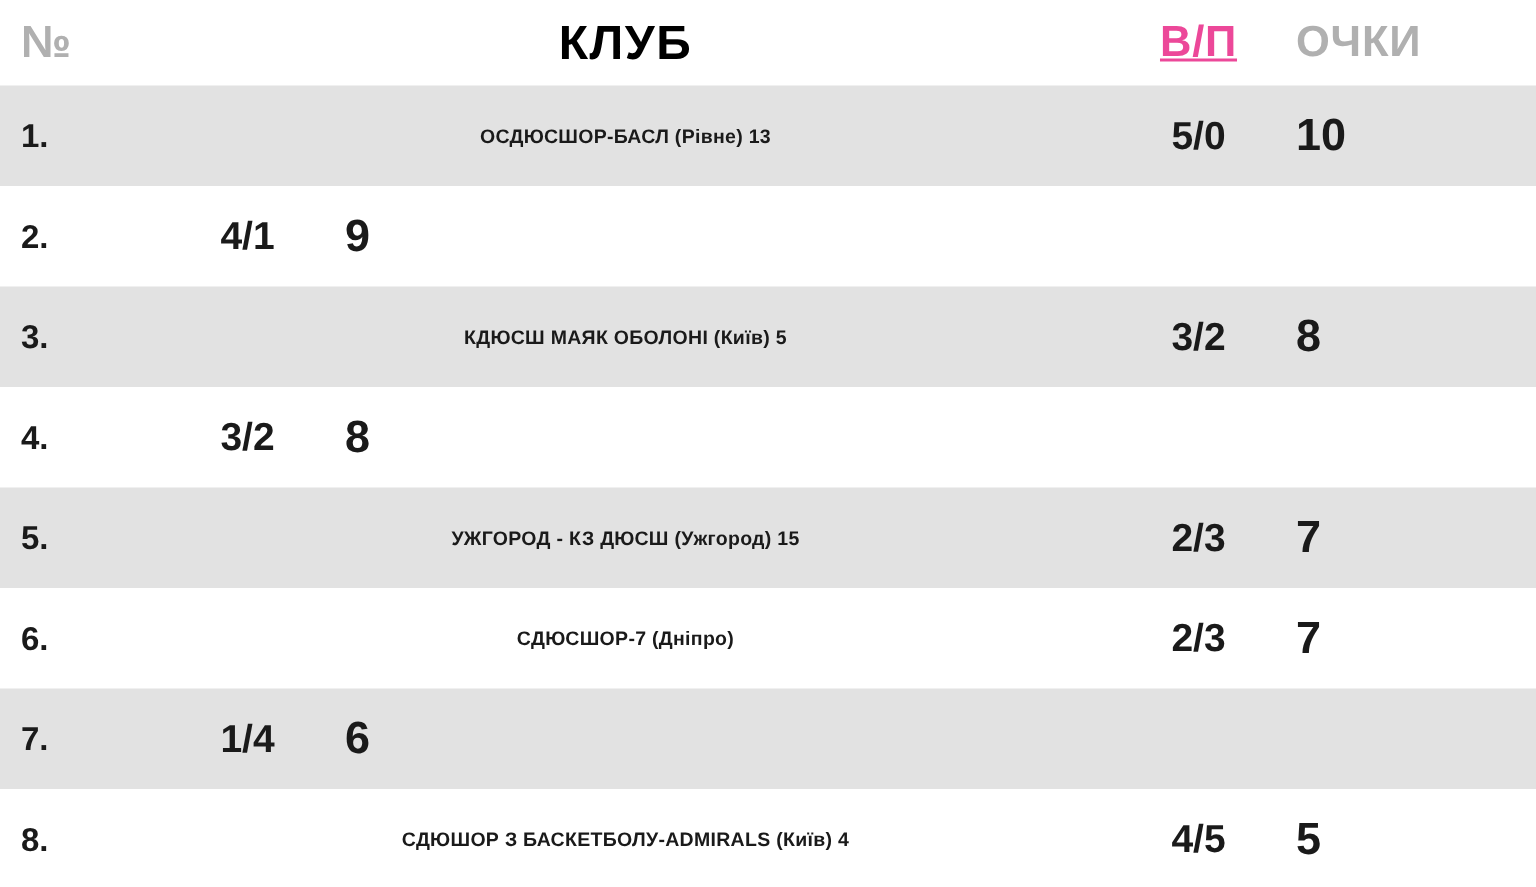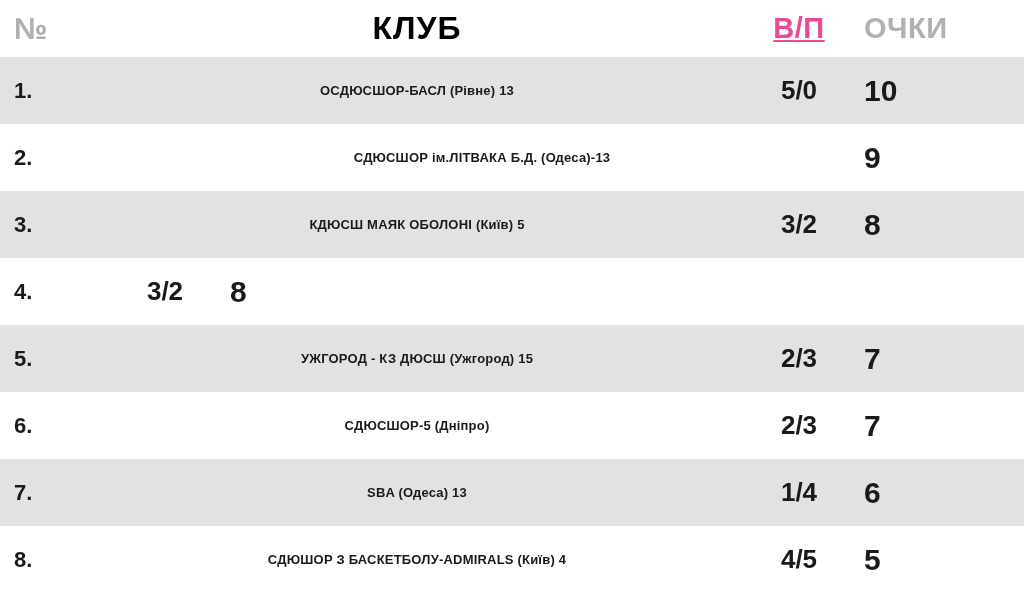--- a/index.html
+++ b/index.html
@@ -111,21 +111,21 @@
 
   <div class="row shaded">
     <div class="col-rank">1.</div>
     <div class="col-club">ОСДЮСШОР-БАСЛ (Рівне) 13</div>
     <div class="col-wl">5/0</div>
     <div class="col-points">10</div>
   </div>
 
   <div class="row plain">
     <div class="col-rank">2.</div>
-    <div class="col-club">СДЮСШОР ім.ЛІТВАКА Б.Д. (Одеса)-13</div>
+    <div class="col-wl">4/1</div>
     <div class="col-points">9</div>
   </div>
 
   <div class="row shaded">
     <div class="col-rank">3.</div>
     <div class="col-club">КДЮСШ МАЯК ОБОЛОНІ (Київ) 5</div>
     <div class="col-wl">3/2</div>
     <div class="col-points">8</div>
   </div>
 
@@ -137,28 +137,27 @@
 
   <div class="row shaded">
     <div class="col-rank">5.</div>
     <div class="col-club">УЖГОРОД - КЗ ДЮСШ (Ужгород) 15</div>
     <div class="col-wl">2/3</div>
     <div class="col-points">7</div>
   </div>
 
   <div class="row plain">
     <div class="col-rank">6.</div>
-    <div class="col-club">СДЮСШОР-5 (Дніпро)</div>
+    <div class="col-club">СДЮСШОР-7 (Дніпро)</div>
     <div class="col-wl">2/3</div>
     <div class="col-points">7</div>
   </div>
 
   <div class="row shaded">
     <div class="col-rank">7.</div>
-    <div class="col-club">SBA (Одеса) 13</div>
     <div class="col-wl">1/4</div>
     <div class="col-points">6</div>
   </div>
 
   <div class="row plain">
     <div class="col-rank">8.</div>
     <div class="col-club">СДЮШОР З БАСКЕТБОЛУ-ADMIRALS (Київ) 4</div>
     <div class="col-wl">4/5</div>
     <div class="col-points">5</div>
   </div>

